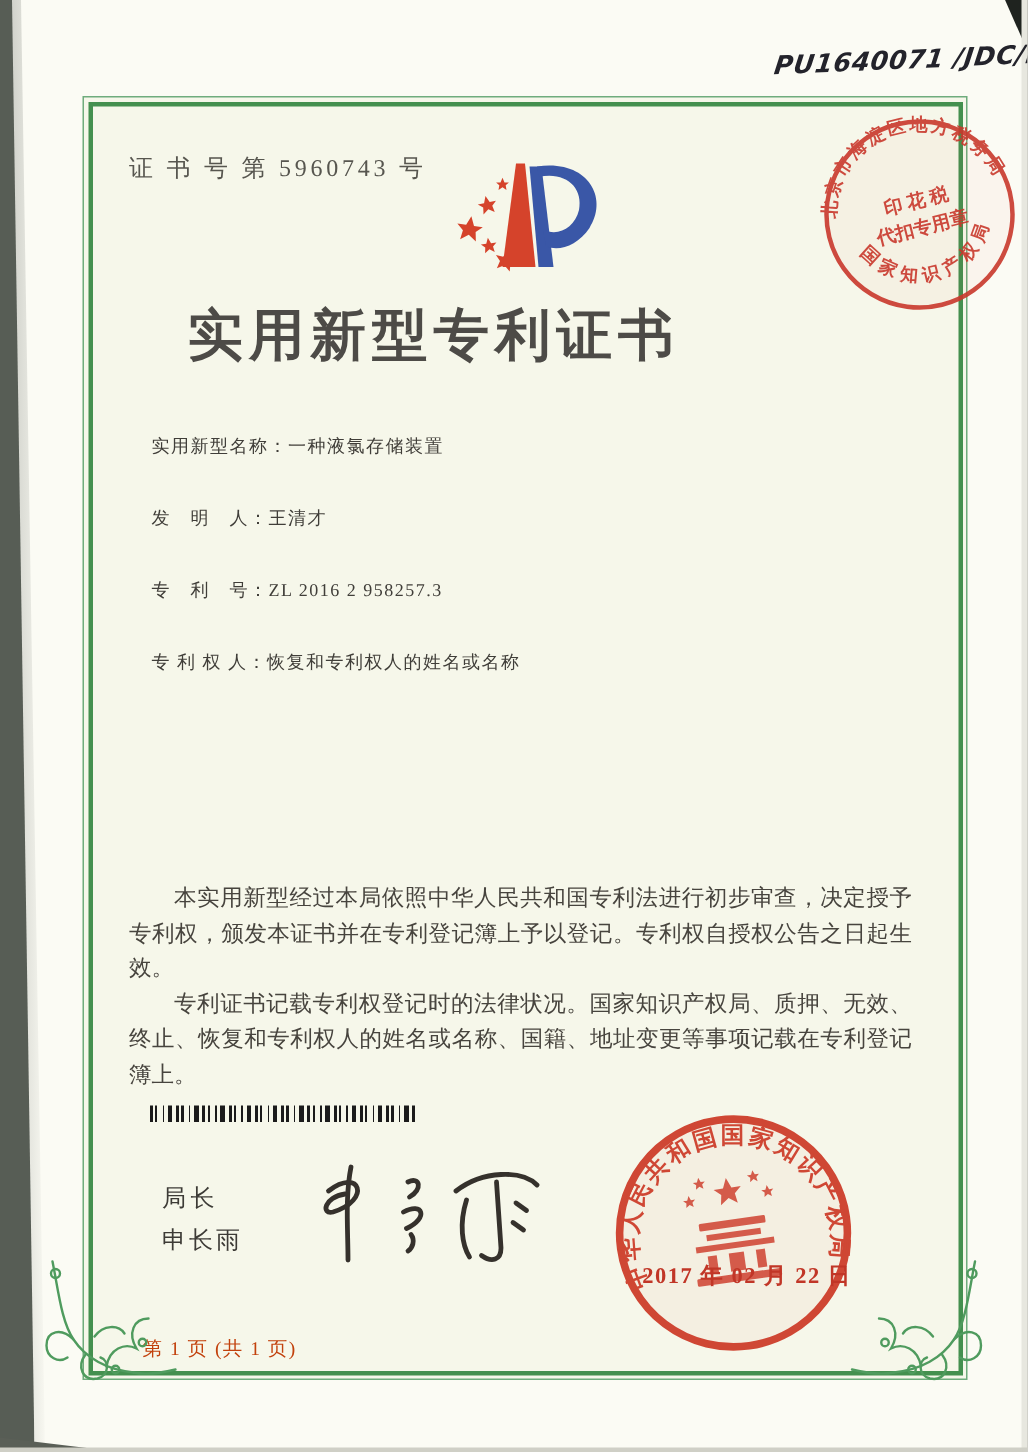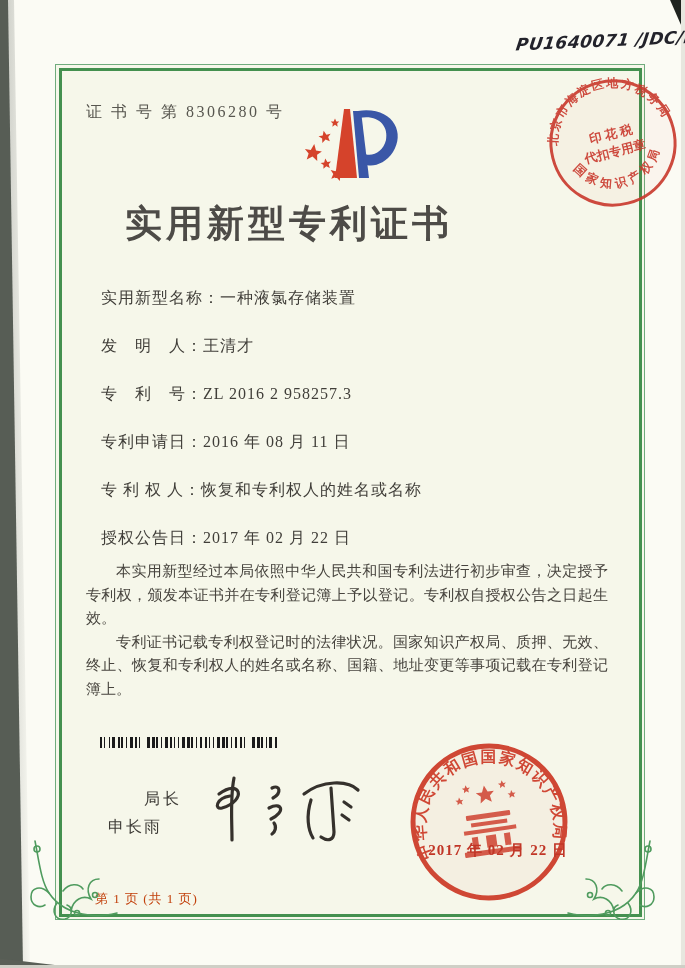--- a/index.html
+++ b/index.html
@@ -38,36 +38,36 @@
 
   .cert-no { position:absolute; left:86px; top:102px; font-size:16px;
     color:#57564f; letter-spacing:2.5px; }
 
   .logo { position:absolute; left:294px; top:106px; width:114px; height:94px; }
 
   .title { position:absolute; left:55px; top:199px; width:468px; text-align:center;
     font-size:37px; font-weight:600; color:#4d4b47; letter-spacing:4px; }
 
   .fields { position:absolute; left:101px; top:286px; display:flex;
-    flex-direction:column; gap:25px; font-size:16px; color:#403e39; }
+    flex-direction:column; gap:25px; font-size:12px; color:#403e39; }
   .field-row { white-space:nowrap; letter-spacing:1px; line-height:23px; }
 
-  .body-text { position:absolute; left:86px; top:560px; width:522px;
+  .body-text { position:absolute; left:86px; top:588px; width:522px;
     font-size:15px; line-height:23.5px; color:#47443e; text-align:justify; }
   .body-text p { margin:0; text-indent:2em; }
 
   .barcode { position:absolute; left:100px; top:737px; width:178px; height:11px;
     background:repeating-linear-gradient(90deg,
       #1b1b1b 0 2px, #f6f7ea 2px 3.5px,
       #1b1b1b 3.5px 5px, #f6f7ea 5px 8.5px,
       #1b1b1b 8.5px 9.5px, #f6f7ea 9.5px 12px,
       #1b1b1b 12px 15px, #f6f7ea 15px 17.5px); }
 
   .director-title { position:absolute; left:108px; top:789px; font-size:16px;
-    color:#3d3b36; letter-spacing:3px;margin-left:36px; }
+    color:#3d3b36; letter-spacing:3px; }
   .director-name  { position:absolute; left:108px; top:817px; font-size:16px;
     color:#3d3b36; letter-spacing:2px; }
 
   .signature { position:absolute; left:204px; top:768px; width:172px; height:80px; z-index:3; }
 
   .office-seal { position:absolute; left:407px; top:740px; width:164px; height:164px;
     transform:rotate(-8deg); z-index:4; opacity:.93; }
   .seal-date { position:absolute; left:418px; top:841px; width:160px; z-index:5;
     text-align:center; color:#c13627; font-size:15px; font-weight:600;
     letter-spacing:1px; white-space:nowrap; }
@@ -93,21 +93,21 @@
   <div class="edge-bottom-left"></div>
   <div class="edge-right"></div>
   <div class="edge-bottom"></div>
 
   <div class="annotation">PU1640071 /JDC/MB.</div>
 
   <div class="frame">
     <div class="frame-inner"></div>
   </div>
 
-  <div class="cert-no">证 书 号 第 8306280 号</div>
+  <div class="cert-no">证 书 号 第 5960743 号</div>
 
   <svg class="logo" viewBox="0 0 114 94">
     <g fill="#d5432b">
       <path transform="translate(41,17) scale(0.45)" d="M0,-10 L2.94,-3.09 L9.51,-3.09 L4.76,1.18 L5.88,8.09 L0,4 L-5.88,8.09 L-4.76,1.18 L-9.51,-3.09 L-2.94,-3.09 Z"></path>
       <path transform="translate(31,31) scale(0.65) rotate(-12)" d="M0,-10 L2.94,-3.09 L9.51,-3.09 L4.76,1.18 L5.88,8.09 L0,4 L-5.88,8.09 L-4.76,1.18 L-9.51,-3.09 L-2.94,-3.09 Z"></path>
       <path transform="translate(19,47) scale(0.9) rotate(8)" d="M0,-10 L2.94,-3.09 L9.51,-3.09 L4.76,1.18 L5.88,8.09 L0,4 L-5.88,8.09 L-4.76,1.18 L-9.51,-3.09 L-2.94,-3.09 Z"></path>
       <path transform="translate(32,58) scale(0.55) rotate(-8)" d="M0,-10 L2.94,-3.09 L9.51,-3.09 L4.76,1.18 L5.88,8.09 L0,4 L-5.88,8.09 L-4.76,1.18 L-9.51,-3.09 L-2.94,-3.09 Z"></path>
       <path transform="translate(43,68) scale(0.75) rotate(14)" d="M0,-10 L2.94,-3.09 L9.51,-3.09 L4.76,1.18 L5.88,8.09 L0,4 L-5.88,8.09 L-4.76,1.18 L-9.51,-3.09 L-2.94,-3.09 Z"></path>
       <path d="M50,3 L56,3 L63,72 L41,72 Z"></path>
     </g>
@@ -116,23 +116,21 @@
       <path d="M64,5 C98,0 112,26 99,46 C91,58 78,62 70,58 L68,47 C78,52 89,46 92,34 C95,19 83,8 65,12 Z"></path>
     </g>
   </svg>
 
   <div class="title">实用新型专利证书</div>
 
   <div class="fields">
     <div class="field-row"><span>实用新型名称：</span><span>一种液氯存储装置</span></div>
     <div class="field-row"><span>发　明　人：</span><span>王清才</span></div>
     <div class="field-row"><span>专　利　号：</span><span>ZL 2016 2 958257.3</span></div>
-    <div class="field-row"><span>专利申请日：</span><span>2016 年 08 月 11 日</span></div>
     <div class="field-row"><span>专 利 权 人：</span><span>恢复和专利权人的姓名或名称</span></div>
-    <div class="field-row"><span>授权公告日：</span><span>2017 年 02 月 22 日</span></div>
   </div>
 
   <div class="body-text">
     <p>本实用新型经过本局依照中华人民共和国专利法进行初步审查，决定授予专利权，颁发本证书并在专利登记簿上予以登记。专利权自授权公告之日起生效。</p>
     <p>专利证书记载专利权登记时的法律状况。国家知识产权局、质押、无效、终止、恢复和专利权人的姓名或名称、国籍、地址变更等事项记载在专利登记簿上。</p>
   </div>
 
   <div class="barcode"></div>
 
   <div class="director-title">局长</div>

